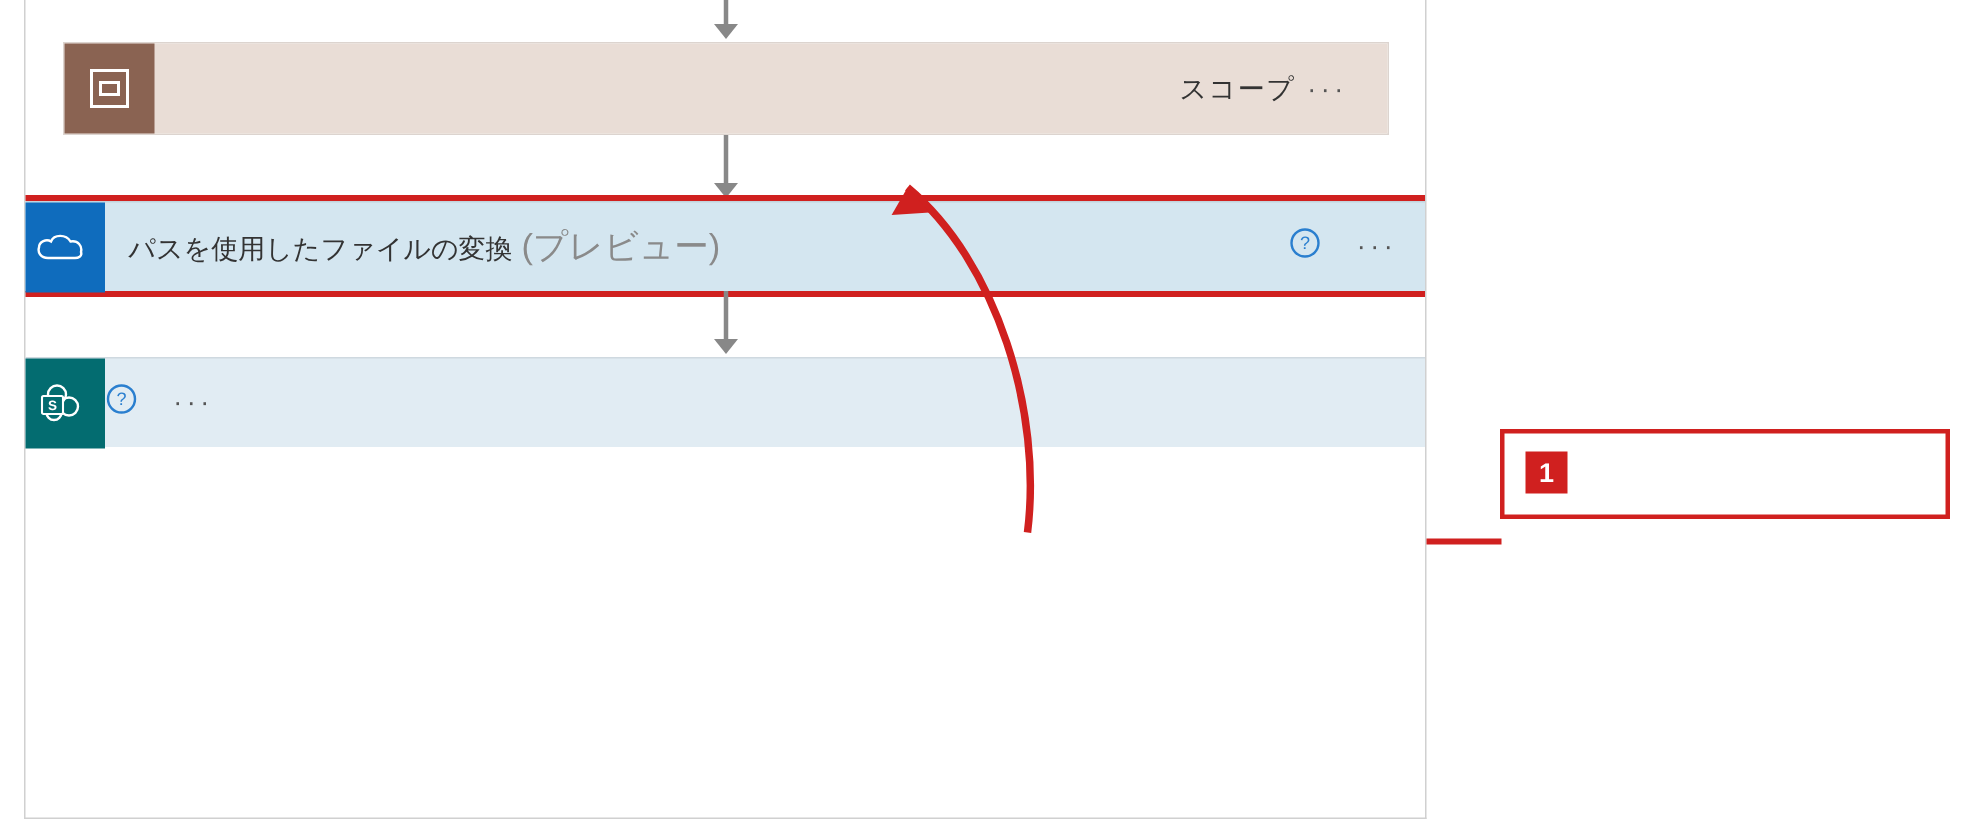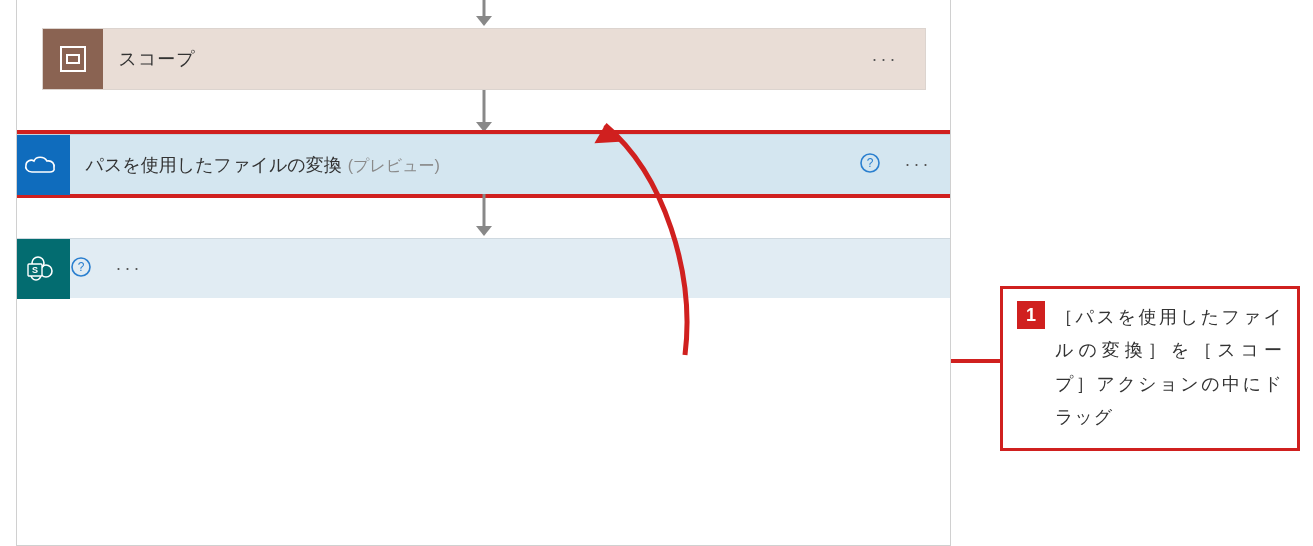--- a/index.html
+++ b/index.html
@@ -28,20 +28,21 @@
     .arrow-down {
       color: #888;
       margin: 0;
     }
     .arrow-down svg { display: block; }
     .scope-card {
       width: 884px;
       border: 1px solid #dcd4cf;
       background: #fff;
       margin-top: 0;
+      text-align: right;
     }
     .scope-header {
       display: flex;
       align-items: center;
       background: #e9ddd6;
       height: 60px;
       padding: 0 18px 0 0;
     }
     .icon-box {
       width: 60px;
@@ -104,21 +105,21 @@
     .action-title {
       margin-left: 16px;
       font-size: 18px;
       flex: 1;
       display: flex;
       align-items: baseline;
     }
     .preview-tag {
       color: #8a8a8a;
       margin-left: 6px;
-      font-size: 16px;
+      font-size: 23px;
     }
     .help-icon {
       color: #2a7fcf;
       margin-right: 16px;
       cursor: pointer;
     }
     .create-card { background: #e1ecf3; }
     .sharepoint-icon-box { background: #036c70; }
     .callout {
       position: absolute;
@@ -249,14 +250,13 @@
 
 <svg class="drag-arrow" width="170" height="250" viewBox="0 0 170 250">
   <path d="M 130 240 C 140 160 110 60 50 10" fill="none" stroke="#d0201f" stroke-width="5"></path>
   <polygon points="50,10 35,25 60,30" fill="#d0201f" transform="rotate(-15 50 10)"></polygon>
 </svg>
 
 <div class="connector-line"></div>
 
 <div class="callout">
   <div class="callout-number">1</div>
-  <div class="callout-text">［パスを使用したファイルの変換］を［スコープ］アクションの中にドラッグ</div>
 </div>
 
 </body></html>

